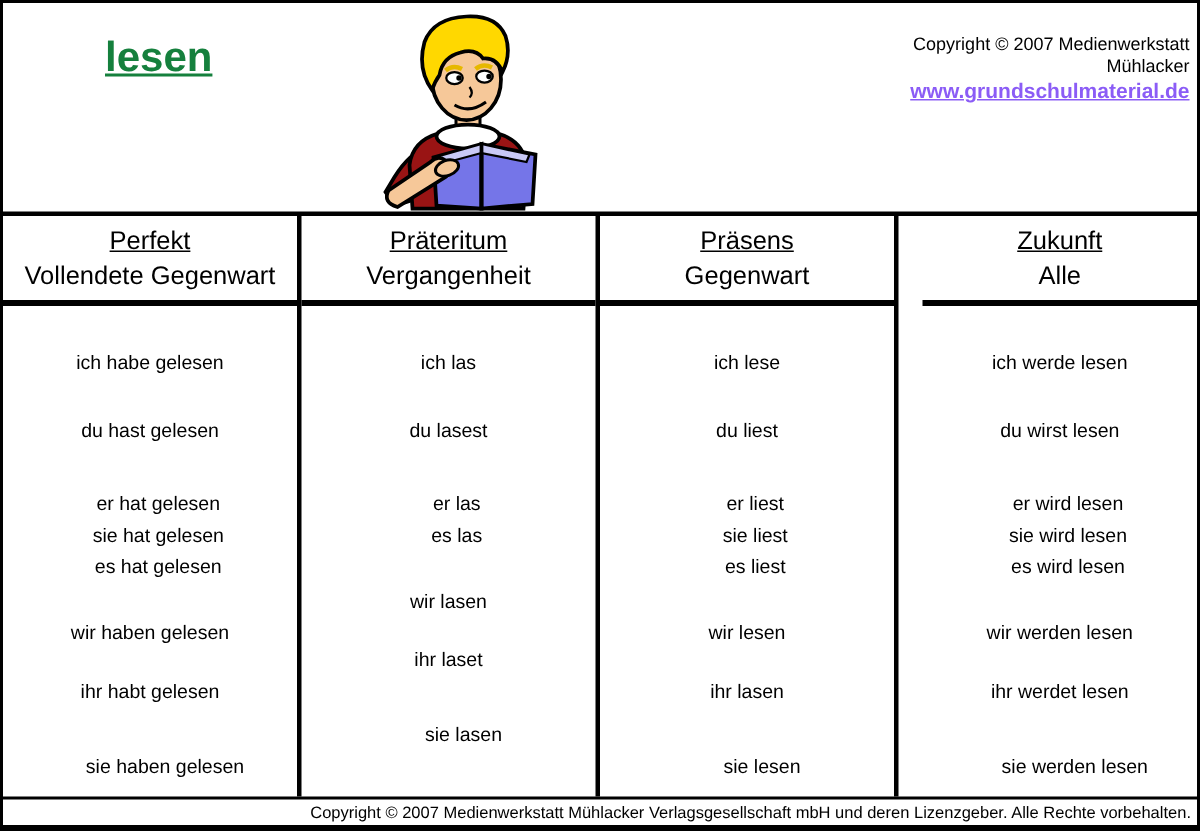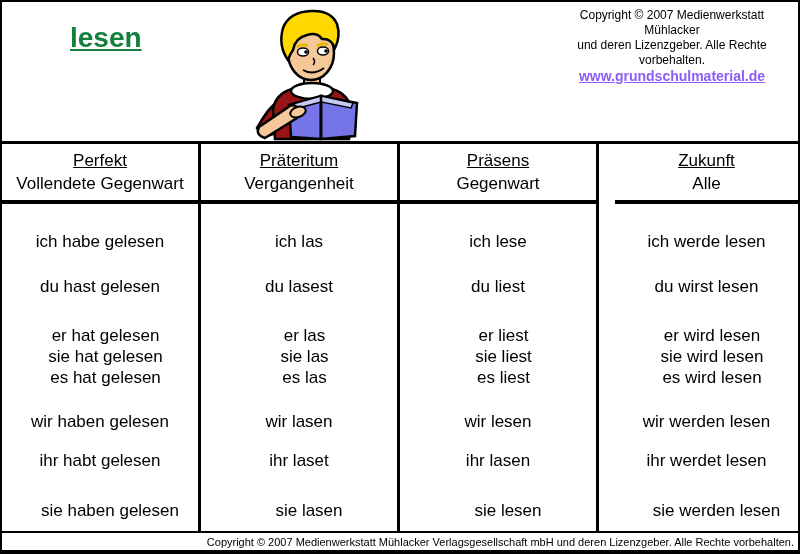--- a/index.html
+++ b/index.html
@@ -17,22 +17,22 @@
   }
   
   .header{position:absolute;top:0;left:0;right:0;height:139px;}
   .title{
     position:absolute;left:68px;top:20px;
     font-size:28px;font-weight:bold;color:#15803d;
     text-decoration:underline;
   }
   .boy{position:absolute;left:243px;top:4px;width:132px;height:135px;}
   .copyright-box{
-    position:absolute;right:5px;top:6px;width:242px;
-    font-size:12px;line-height:15px;text-align:center;
+    position:absolute;right:5px;top:20px;width:242px;
+    font-size:12px;line-height:15px;text-align:right;
   }
   .copyright-box .site-link{
     display:inline-block;margin-top:1px;
     font-size:14px;font-weight:bold;color:#8b5cf6;
     text-decoration:underline;cursor:pointer;
   }
   
   .table{
     position:absolute;left:0;right:0;top:139px;bottom:19px;
     display:grid;grid-template-columns:1fr 1fr 1fr 1fr;
@@ -40,21 +40,21 @@
   }
   .col{display:flex;flex-direction:column;border-right:3px solid #000;}
   .col:last-child{border-right:none;padding-left:16px;}
   .col-header{
     height:51px;border-bottom:4px solid #000;
     text-align:center;font-size:17px;line-height:23px;padding-top:5px;
     box-sizing:content-box;
   }
   .tense{text-decoration:underline;}
   .col-body{
-    flex:1;text-align:center;font-size:17px;line-height:21px;
+    flex:1;text-align:center;font-size:13px;line-height:21px;
   }
   .row.r1{margin-top:27px;}
   .row.r2{margin-top:24px;}
   .row.group{margin-top:28px;margin-left:11px;}
   .row.r4{margin-top:23px;}
   .row.r5{margin-top:18px;}
   .row.r6{margin-top:29px;margin-left:20px;}
   
   .footer{
     position:absolute;left:0;right:0;bottom:0;height:19px;
@@ -102,21 +102,20 @@
       <path d="M76,90 L48,98 L50,103 L76,96 Z" fill="#c9c9f6" stroke="#000" stroke-width="1.5"></path>
       <path d="M76,90 L108,97 L106,102 L76,96 Z" fill="#c9c9f6" stroke="#000" stroke-width="1.5"></path>
       <line x1="76" y1="90" x2="76" y2="133" stroke="#000" stroke-width="2.5"></line>
 
       <path d="M14,121 Q10,129 20,132 L52,112 Q58,107 52,101 Q47,97 42,102 Z" fill="#f6c899" stroke="#000" stroke-width="2.5"></path>
       <ellipse cx="53" cy="106" rx="8" ry="5" fill="#f6c899" stroke="#000" stroke-width="2" transform="rotate(-20 53 106)"></ellipse>
     </svg>
 
     <div class="copyright-box">
       <div>Copyright © 2007 Medienwerkstatt Mühlacker</div>
-      <div>und deren Lizenzgeber. Alle Rechte vorbehalten.</div>
       <a class="site-link">www.grundschulmaterial.de</a>
     </div>
   </div>
 
   <div class="table">
 
     <div class="col">
       <div class="col-header">
         <div class="tense">Perfekt</div>
         <div class="subtitle">Vollendete Gegenwart</div>
@@ -138,21 +137,20 @@
     <div class="col">
       <div class="col-header">
         <div class="tense">Präteritum</div>
         <div class="subtitle">Vergangenheit</div>
       </div>
       <div class="col-body">
         <div class="row r1">ich las</div>
         <div class="row r2">du lasest</div>
         <div class="row group">
           <div>er las</div>
-          <div>sie las</div>
           <div>es las</div>
         </div>
         <div class="row r4">wir lasen</div>
         <div class="row r5">ihr laset</div>
         <div class="row r6">sie lasen</div>
       </div>
     </div>
 
     <div class="col">
       <div class="col-header">

